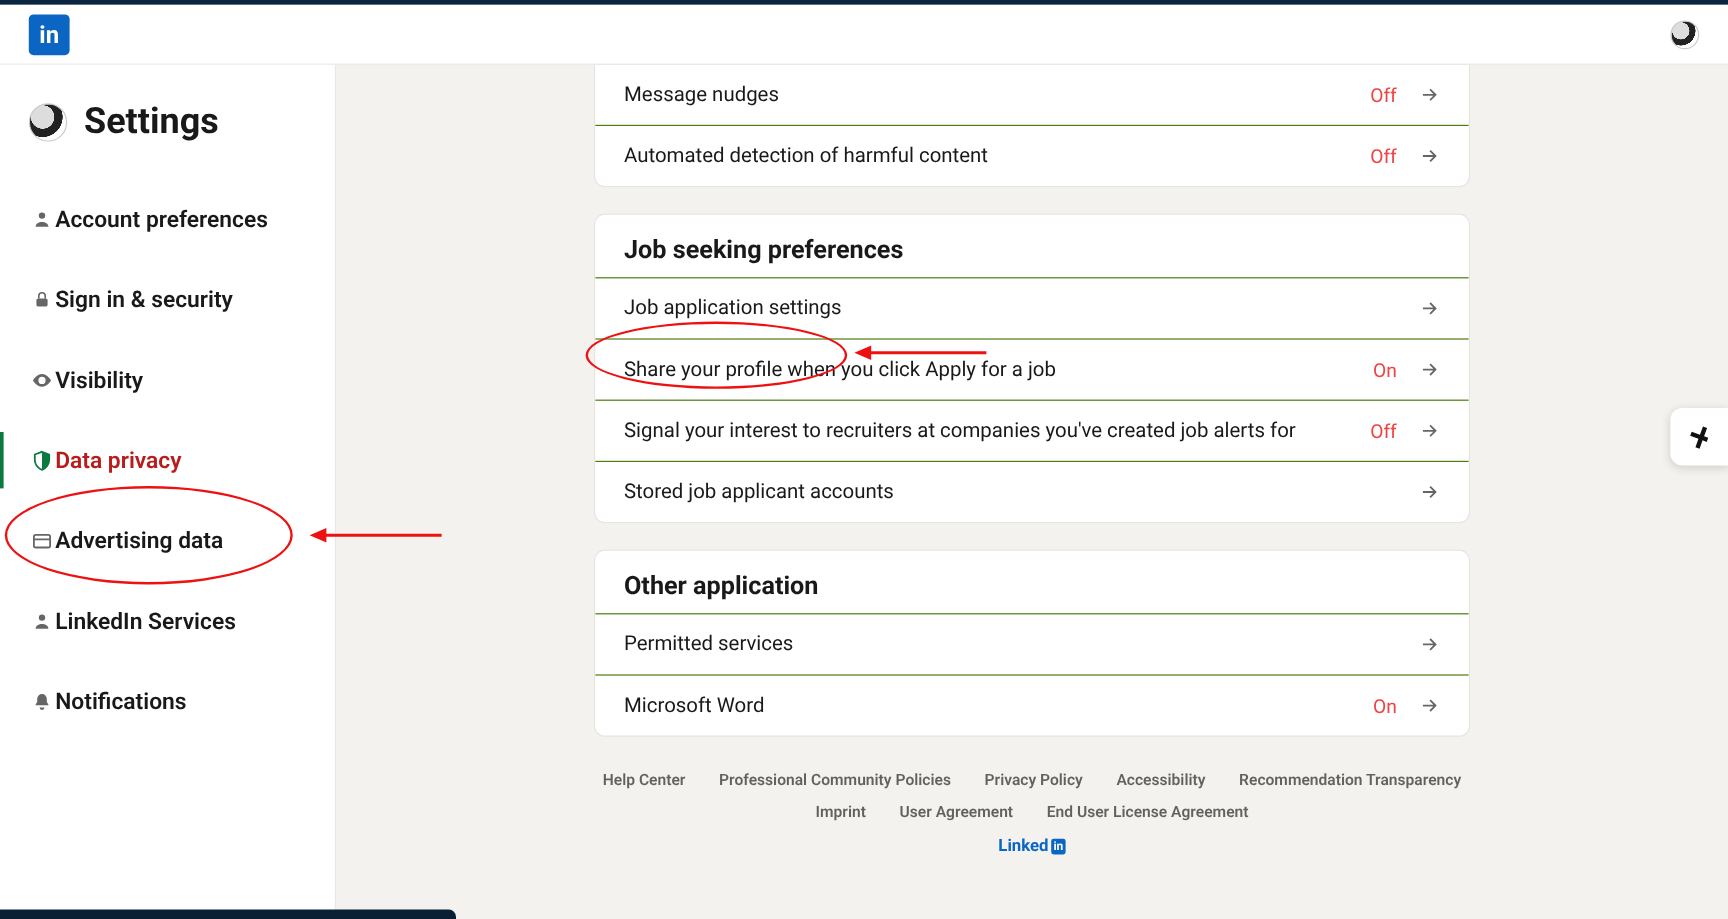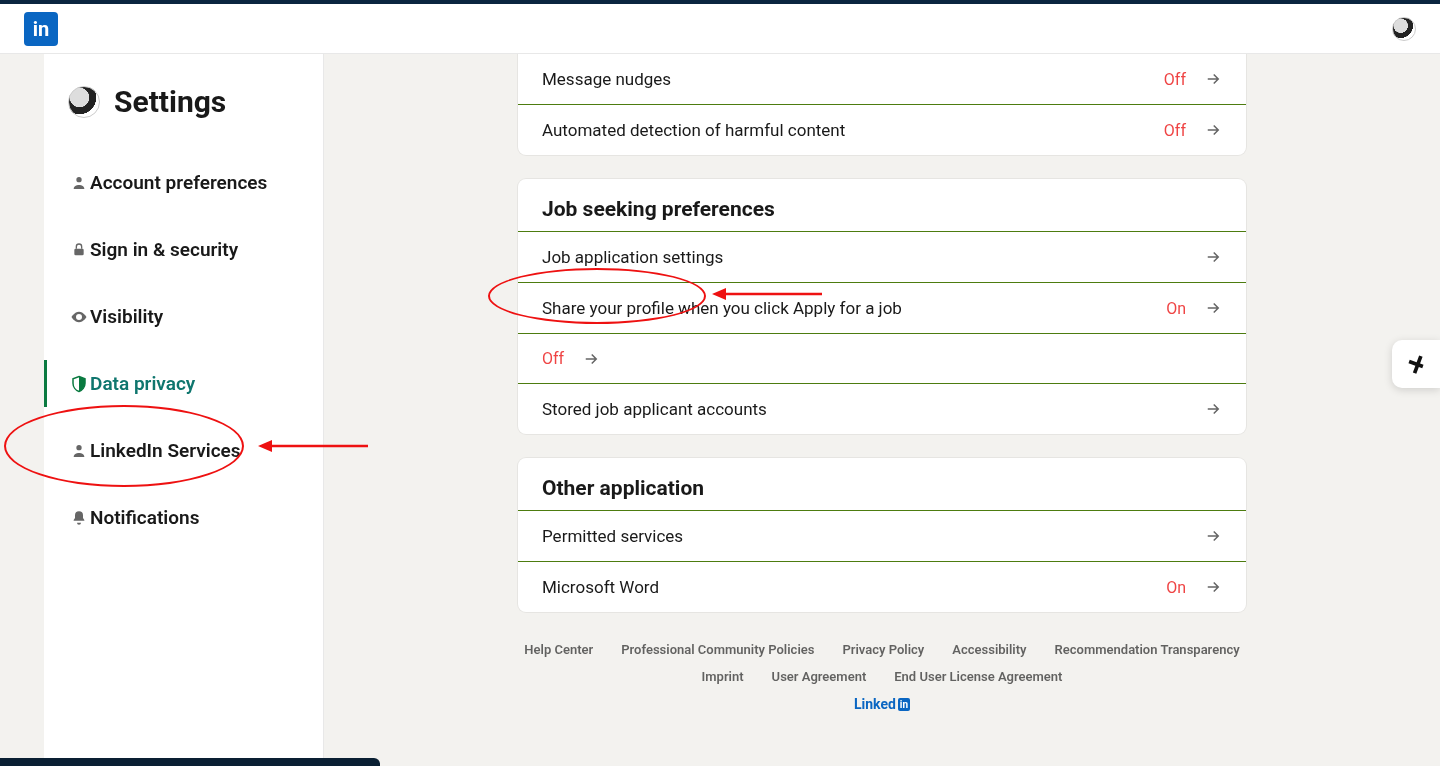--- a/index.html
+++ b/index.html
@@ -49,21 +49,20 @@
   .page {
     display: flex;
     height: calc(100% - 54px);
   }
   .sidebar {
     width: 280px;
     background: #ffffff;
     padding: 30px 0 0 0;
     border-right: 1px solid #e8e8e8;
     flex-shrink: 0;
-    margin-left: 44px;
   }
   .sidebar-header {
     display: flex;
     align-items: center;
     gap: 14px;
     padding: 0 24px 20px 24px;
   }
   .sidebar-avatar {
     width: 32px;
     height: 32px;
@@ -83,21 +82,21 @@
     display: flex;
     align-items: center;
     padding: 22px 24px;
     font-size: 19px;
     font-weight: 600;
     color: #000000e6;
     cursor: pointer;
     position: relative;
   }
   .side-item.active {
-    color: #0f766e;
+    color: #b91c1c;
   }
   .side-item.active::before {
     content: "";
     position: absolute;
     left: 0; top: 10px; bottom: 10px;
     width: 3px;
     background: #0a7a40;
   }
   .side-icon {
     width: 22px;
@@ -266,20 +265,29 @@
       <li class="side-item active">
         <span class="side-icon">
           <svg width="18" height="18" viewBox="0 0 24 24" fill="currentColor">
               <path d="M12 2l8 3v6c0 5-3.5 9.5-8 11-4.5-1.5-8-6-8-11V5l8-3z" fill="none" stroke="currentColor" stroke-width="2"></path>
               <path d="M12 2l8 3v6c0 5-3.5 9.5-8 11V2z"></path>
             </svg>
         </span>
         <span>Data privacy</span>
       </li>
 
+      <li class="side-item">
+        <span class="side-icon">
+          <svg width="18" height="18" viewBox="0 0 24 24" fill="none" stroke="currentColor" stroke-width="2">
+              <rect x="3" y="5" width="18" height="14" rx="2"></rect>
+              <line x1="3" y1="10" x2="21" y2="10"></line>
+            </svg>
+        </span>
+        <span>Advertising data</span>
+      </li>
 
       <li class="side-item">
         <span class="side-icon">
           <svg width="16" height="16" viewBox="0 0 24 24" fill="currentColor">
               <circle cx="12" cy="7" r="4"></circle>
               <path d="M4 21c0-4 4-6 8-6s8 2 8 6"></path>
             </svg>
         </span>
         <span>LinkedIn Services</span>
       </li>
@@ -341,20 +349,21 @@
           <span class="row-right">
             <span>On</span>
             <span class="arrow">
                 <svg width="18" height="18" viewBox="0 0 24 24" fill="none" stroke="currentColor" stroke-width="2">
                   <path d="M5 12h14M13 6l6 6-6 6"></path>
                 </svg>
               </span>
           </span>
         </div>
         <div class="card-row">
+          <span class="row-label">Signal your interest to recruiters at companies you've created job alerts for</span>
           <span class="row-right">
             <span>Off</span>
             <span class="arrow">
                 <svg width="18" height="18" viewBox="0 0 24 24" fill="none" stroke="currentColor" stroke-width="2">
                   <path d="M5 12h14M13 6l6 6-6 6"></path>
                 </svg>
               </span>
           </span>
         </div>
         <div class="card-row">

